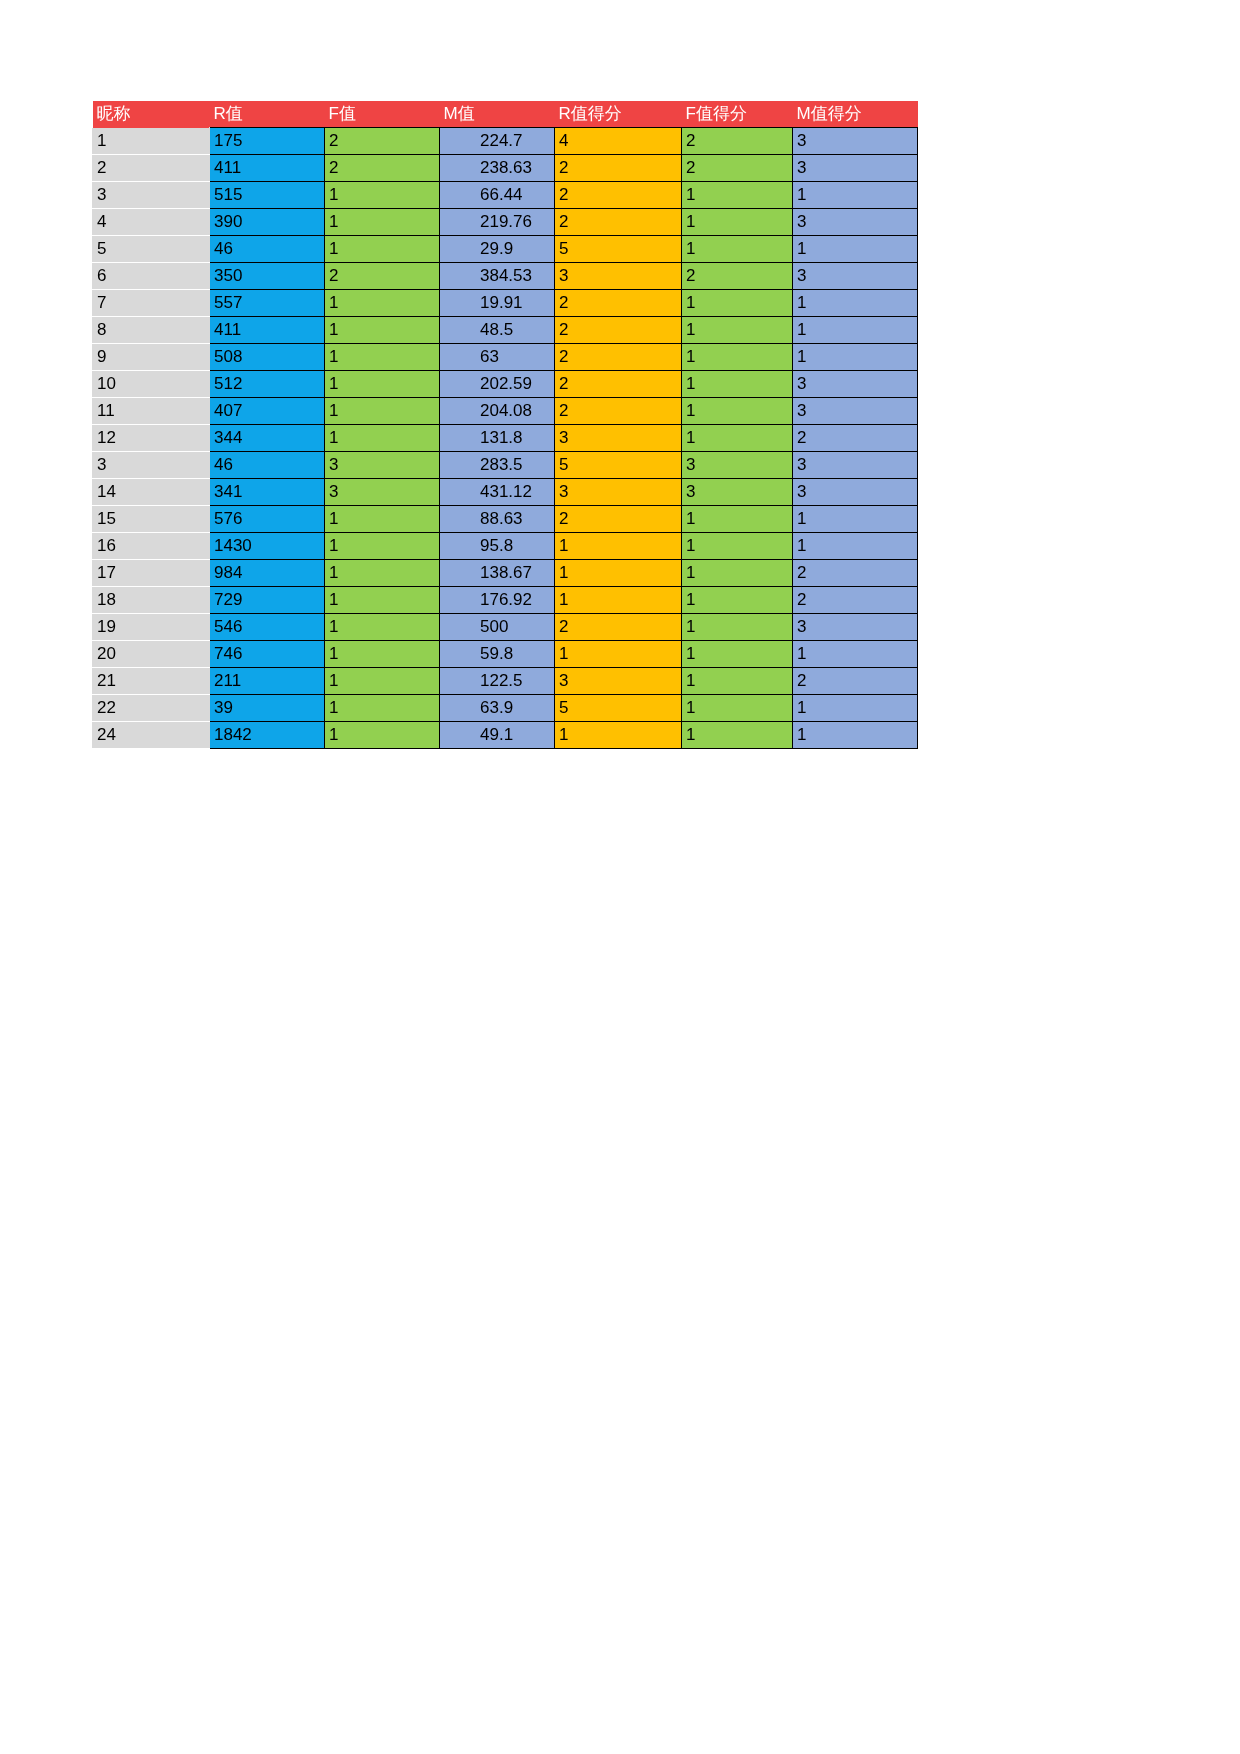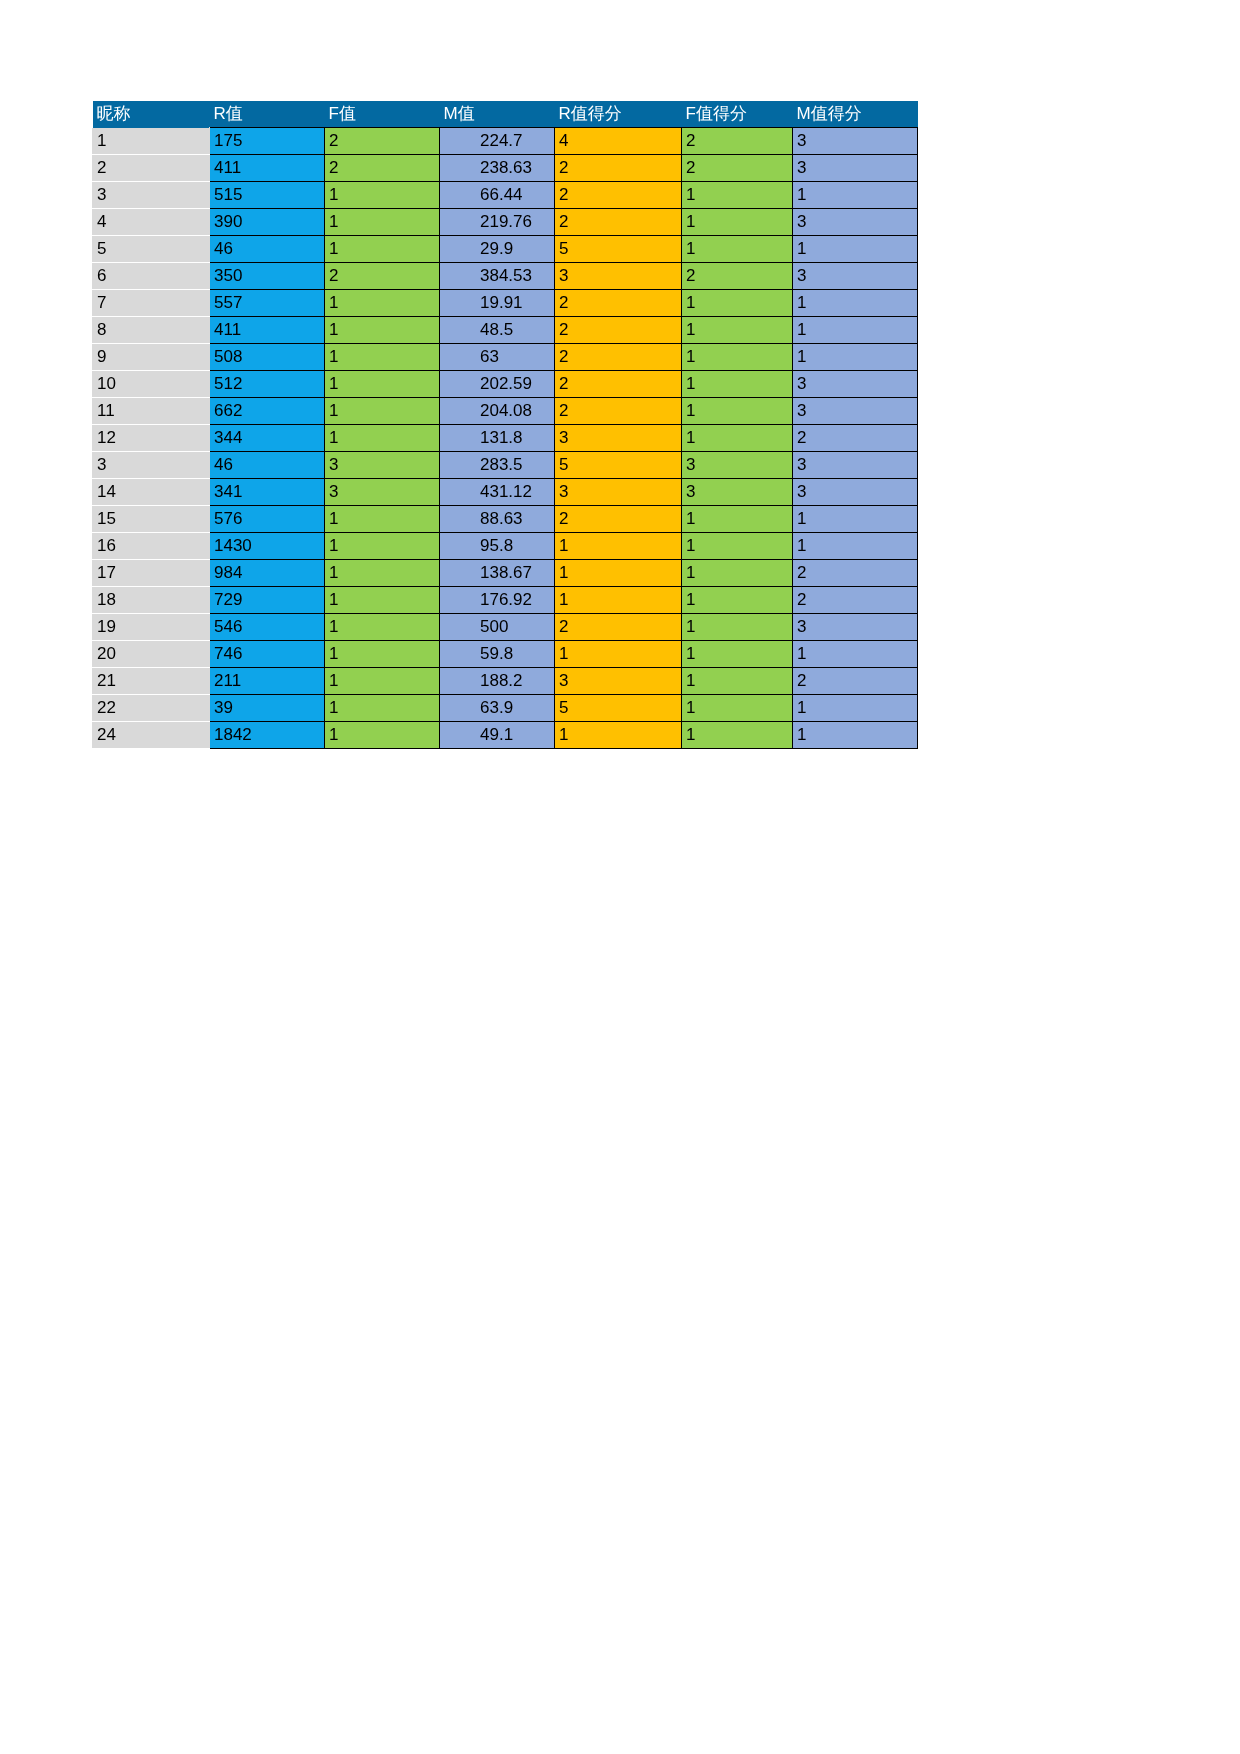--- a/index.html
+++ b/index.html
@@ -33,21 +33,21 @@
     line-height: 26px;
     font-weight: normal;
     text-align: left;
     vertical-align: middle;
     white-space: nowrap;
     overflow: hidden;
     box-sizing: border-box;
   }
   
   table.rfm thead th {
-    background: #0369a1;
+    background: #ef4444;
     color: #ffffff;
     border: none;
     font-size: 17px;
     letter-spacing: 0px;
     margin-top: 8px;
   }
   
   table.rfm tbody td {
     color: #000000;
     border: 1px solid #000000;
@@ -186,21 +186,21 @@
           <td class="c-nick">10</td>
           <td class="c-r">512</td>
           <td class="c-f">1</td>
           <td class="c-m">202.59</td>
           <td class="c-rs">2</td>
           <td class="c-fs">1</td>
           <td class="c-ms">3</td>
         </tr>
         <tr>
           <td class="c-nick">11</td>
-          <td class="c-r">662</td>
+          <td class="c-r">407</td>
           <td class="c-f">1</td>
           <td class="c-m">204.08</td>
           <td class="c-rs">2</td>
           <td class="c-fs">1</td>
           <td class="c-ms">3</td>
         </tr>
         <tr>
           <td class="c-nick">12</td>
           <td class="c-r">344</td>
           <td class="c-f">1</td>
@@ -278,21 +278,21 @@
           <td class="c-f">1</td>
           <td class="c-m">59.8</td>
           <td class="c-rs">1</td>
           <td class="c-fs">1</td>
           <td class="c-ms">1</td>
         </tr>
         <tr>
           <td class="c-nick">21</td>
           <td class="c-r">211</td>
           <td class="c-f">1</td>
-          <td class="c-m">188.2</td>
+          <td class="c-m">122.5</td>
           <td class="c-rs">3</td>
           <td class="c-fs">1</td>
           <td class="c-ms">2</td>
         </tr>
         <tr>
           <td class="c-nick">22</td>
           <td class="c-r">39</td>
           <td class="c-f">1</td>
           <td class="c-m">63.9</td>
           <td class="c-rs">5</td>

